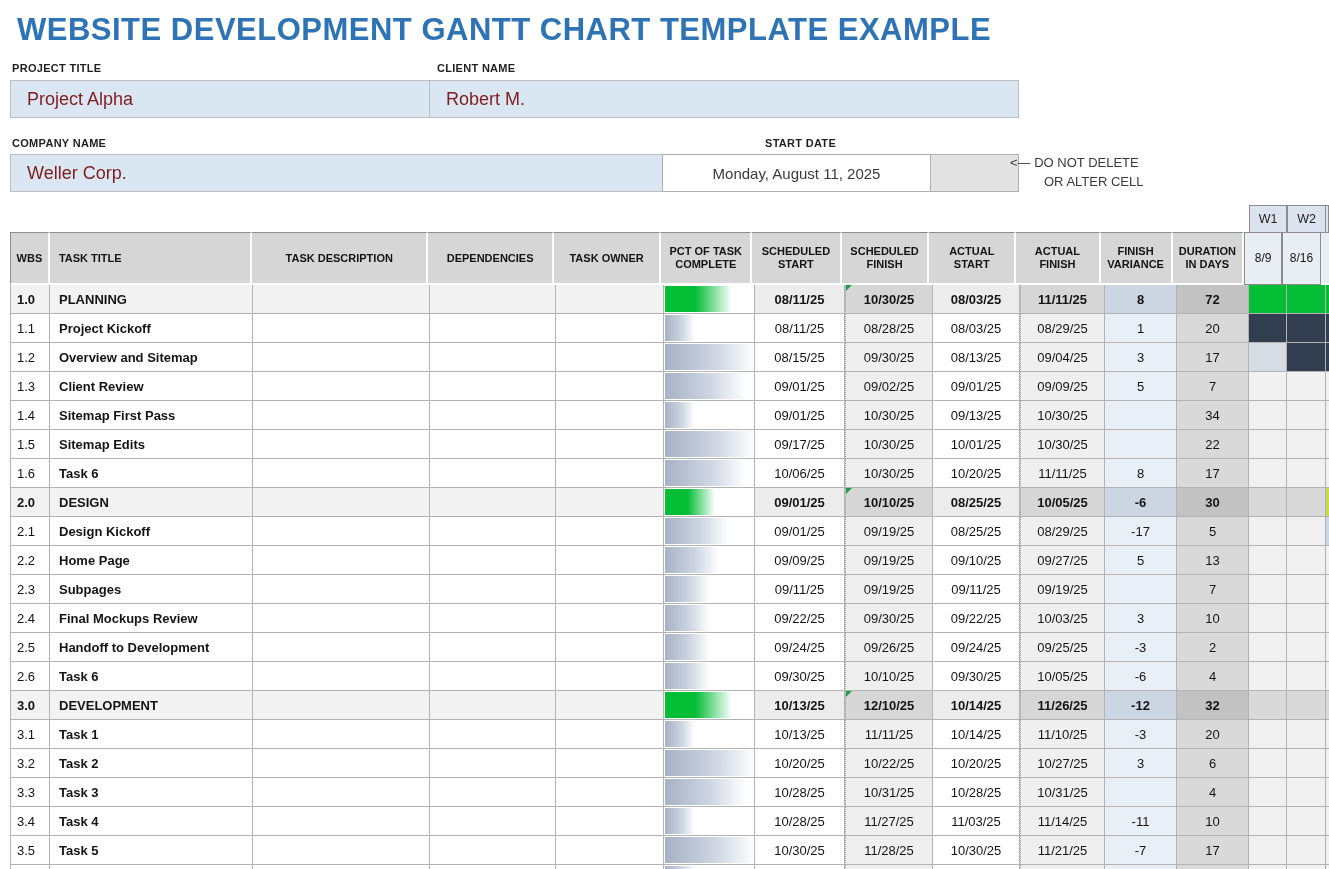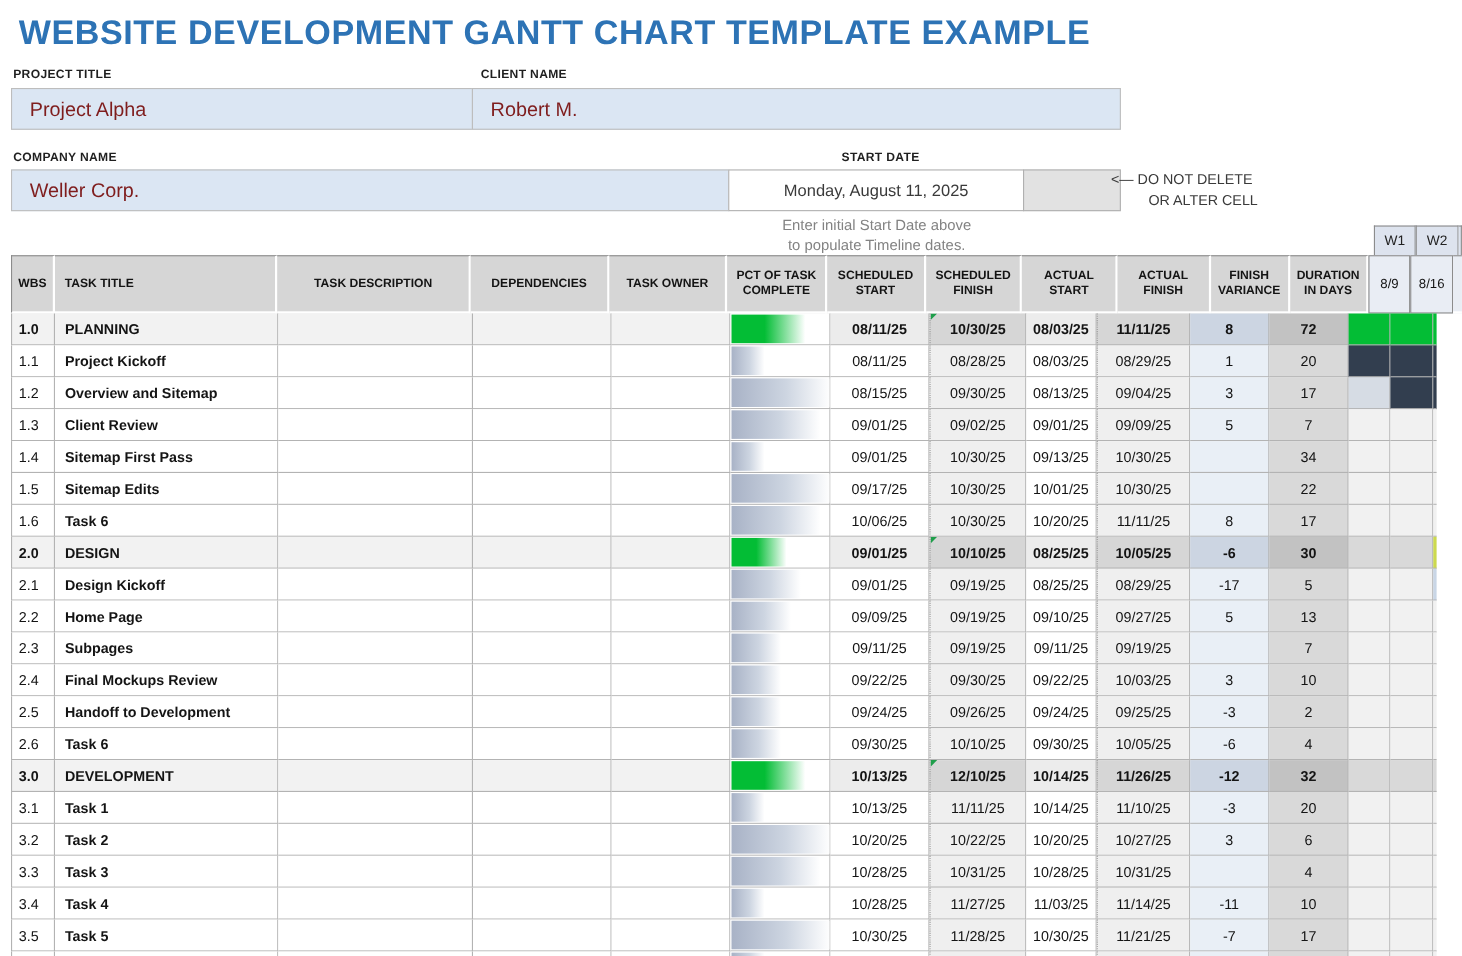--- a/index.html
+++ b/index.html
@@ -41,21 +41,21 @@
           position:relative; overflow:hidden; }
   .cell.left { justify-content:flex-start; }
   .c-wbs   { width:40px;  padding-left:6px; border-left:1px solid #b3b3b3; }
   .c-title { width:203px; padding-left:9px;font-weight:bold; }
   .c-desc  { width:177px; }
   .c-dep   { width:126px; }
   .c-owner { width:108px; }
   .c-pct   { width:91px; }
   .c-ss    { width:90px; }
   .c-sf    { width:88px; border-left:1px dotted #9a9a9a; }
-  .c-as    { width:64px;text-align:center; }
+  .c-as    { width:87px;text-align:center; }
   .c-af    { width:85px; border-left:1px dotted #9a9a9a; }
   .c-var   { width:72px; background:#e9eff6; }
   .c-dur   { width:72px; background:#d9d9d9; }
   .c-w1    { width:38px; background:#f1f1f1; }
   .c-w2    { width:39px; background:#f1f1f1; }
   .c-edge  { width:3px;  background:#f1f1f1; border-right:none; }
   .h-wbs{width:40px}.h-title{width:203px}.h-desc{width:177px}.h-dep{width:126px}.h-owner{width:108px}
   .h-pct{width:91px}.h-ss{width:90px}.h-sf{width:88px}.h-as{width:87px}.h-af{width:85px}
   .h-var{width:72px}.h-dur{width:72px}.h-w1{width:38px}.h-w2{width:39px}.h-edge{width:3px;border-right:none;background:#e9edf4;border-top:1px solid #8c8c8c;}
 
@@ -92,24 +92,20 @@
 
   <div class="input" style="left:10px; top:154px; width:653px;">Weller Corp.</div>
   <div class="input start-date" style="left:662px; top:154px; width:269px;">Monday, August 11, 2025</div>
   <div class="gray-cell" style="left:930px; top:154px; width:89px;"></div>
 
   <div class="warning">
     <div class="l1">&lt;— DO NOT DELETE</div>
     <div class="l2">OR ALTER CELL</div>
   </div>
 
-  <div class="hint">
-    <div>Enter initial Start Date above</div>
-    <div>to populate Timeline dates.</div>
-  </div>
 
   <div class="wk-head">
     <div class="wcell" style="width:38px">W1</div>
     <div class="wcell" style="width:39px">W2</div>
     <div class="wcell" style="width:3px; border-left:none;"></div>
   </div>
 
   <div class="table">
     <div class="hrow">
       <div class="hcell h-wbs">WBS</div>

